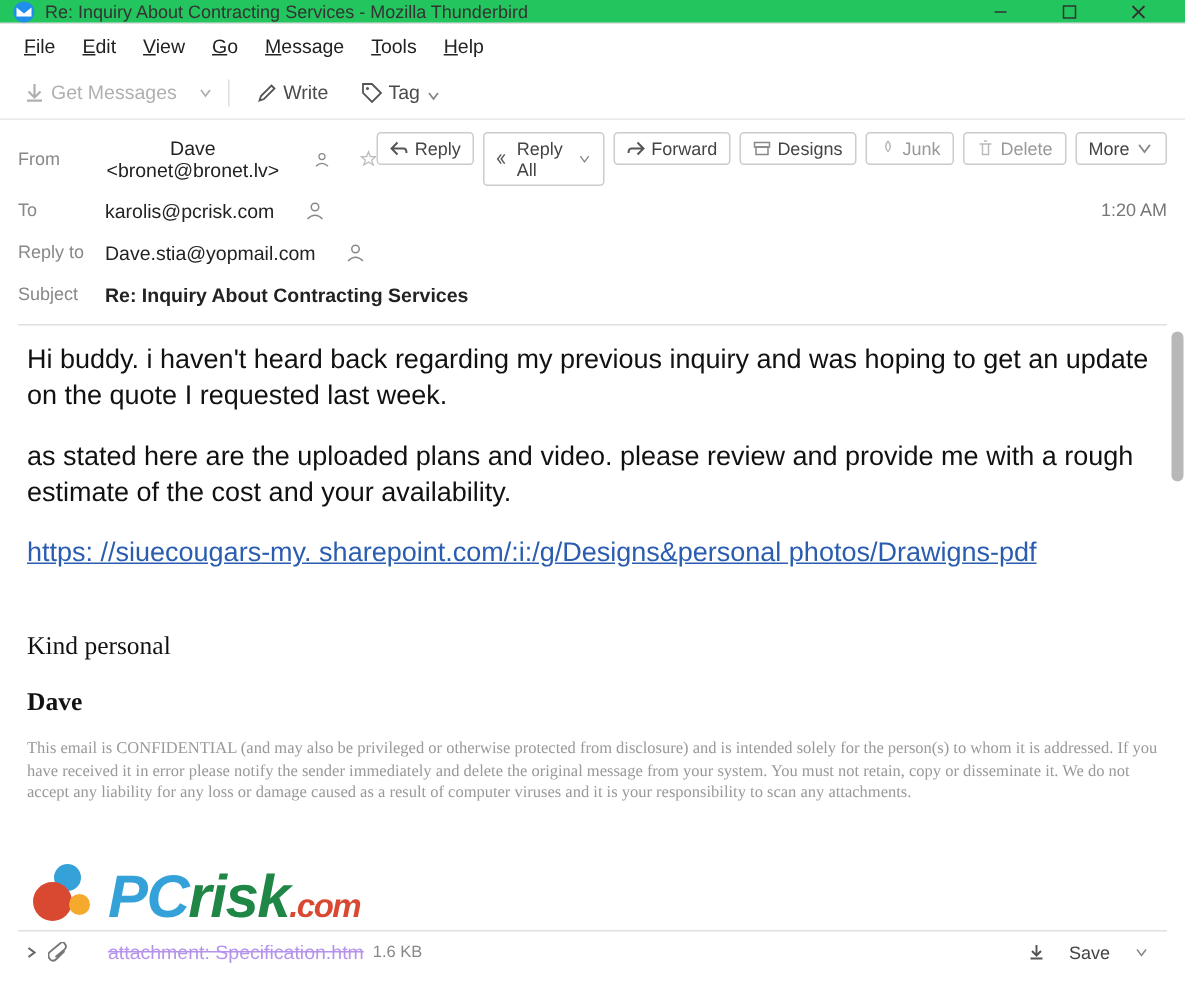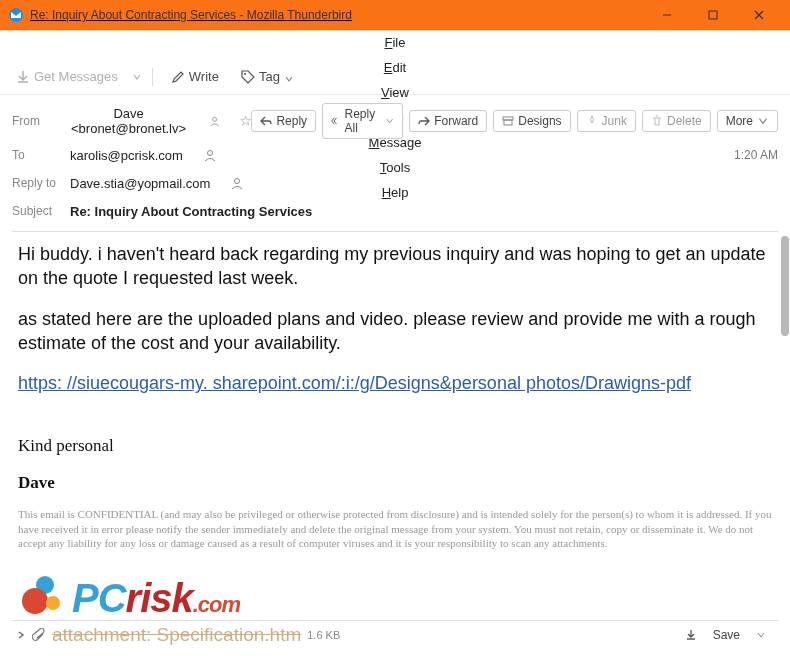--- a/index.html
+++ b/index.html
@@ -1,48 +1,48 @@
 <!DOCTYPE html>
 <html><head>
 <meta charset="utf-8">
 <style>
 * { box-sizing: border-box; margin: 0; padding: 0; }
 body { font-family: "Segoe UI", Arial, sans-serif; font-size: 13px; background: #fff; width: 790px; height: 660px; overflow: hidden; position: relative; }
 
 
-.titlebar { height: 31px; display: flex; align-items: center; border-bottom: 1px solid #e0e0e0; padding: 0 8px; background: #f97316; text-decoration: underline; }
+.titlebar { height: 16px; display: flex; align-items: center; border-bottom: 1px solid #e0e0e0; padding: 0 8px; background: #22c55e; }
 .titlebar .app-icon { width: 16px; height: 16px; margin-right: 6px; }
 .titlebar .title { flex: 1; font-size: 12px; color: #333; }
 .win-controls { display: flex; gap: 0; }
 .win-btn { width: 46px; height: 32px; display: flex; align-items: center; justify-content: center; color: #555; }
 .win-btn svg { width: 10px; height: 10px; }
 
 
-.menubar { height: 28px; display: flex; align-items: center; padding: 0 8px; gap: 2px; flex-direction: column; }
+.menubar { height: 28px; display: flex; align-items: center; padding: 0 8px; gap: 2px; }
 .menu-item { padding: 4px 8px; font-size: 13px; color: #222; cursor: default; }
 .menu-item .underline { text-decoration: underline; }
 
 
 .toolbar { height: 36px; display: flex; align-items: center; padding: 0 8px; gap: 6px; border-bottom: 1px solid #e8e8e8; }
 .tb-btn { display: flex; align-items: flex-end; gap: 4px; padding: 4px 8px; border-radius: 3px; color: #4a4a4a; font-size: 13px; }
 .tb-btn.disabled { color: #b0b0b0; }
 .tb-sep { width: 1px; height: 18px; background: #ddd; margin: 0 4px;}
 .tb-icon { width: 14px; height: 14px; }
 .chev { width: 10px; height: 10px; }
 
 
 .headers { padding: 6px 12px 0 12px; }
 .hdr-row { display: flex; align-items: center; min-height: 28px; padding: 2px 0; }
 .hdr-label { width: 58px; color: #888; font-size: 12px; }
 .hdr-value { flex: 1; display: flex; align-items: center; gap: 20px; font-size: 13px; color: #222; text-align: center; }
 .contact-icon { width: 14px; height: 14px; color: #777; }
 .time { color: #777; font-size: 12px; margin-left: auto; }
 
 
-.action-row { display: flex; align-items: center; gap: 6px; margin-left: auto; }
+.action-row { display: flex; align-items: flex-start; gap: 6px; margin-left: auto; }
 .act-btn { display: flex; align-items: center; gap: 4px; padding: 3px 8px; border: 1px solid #ccc; border-radius: 3px; font-size: 12px; color: #444; background: #fff; }
 .act-btn svg { width: 12px; height: 12px; }
 .act-btn.junk, .act-btn.delete { color: #999; }
 
 .subject-row .hdr-value { font-weight: 600; color: #222; }
 
 .hdr-sep { height: 1px; background: #e0e0e0; margin: 6px 0 0 0; }
 
 
 .body-wrap { position: relative; height: 410px; overflow: hidden; }
@@ -51,31 +51,31 @@
 .body-link { color: #2a5db0; text-decoration: underline; font-size: 18px; text-align: right;}
 .signoff { font-family: "Times New Roman", serif; font-size: 17px; margin-top: 40px; }
 .sig-name { font-weight: bold; margin-top: 14px; }
 .disclaimer { font-family: "Times New Roman", serif; font-size: 11px; color: #999; margin-top: 12px; line-height: 1.3;}
 
 .scrollbar { position: absolute; right: 1px; top: 4px; width: 8px; height: 100px; background: #b8b8b8; border-radius: 4px; }
 
 
 .attach-bar { position: absolute; bottom: 12px; left: 12px; right: 12px; height: 28px; border-top: 1px solid #e0e0e0; display: flex; align-items: center; padding: 0 4px; background: #fff; }
 .attach-left { display: flex; align-items: center; gap: 6px; flex:1; }
-.attach-name { font-size: 19px; color: #a16207; text-decoration: line-through; opacity: 0.5;}
+.attach-name { font-size: 13px; color: #6d28d9; text-decoration: line-through; opacity: 0.5; margin-left: 20px;}
 .attach-size { font-size: 11px; color: #888; }
 .save-btn { display: flex; align-items: center; gap: 16px; padding: 3px 8px; font-size: 12px; color: #444; }
 
 
 .watermark { position: absolute; left: 18px; bottom: 38px; display: flex; align-items: center; opacity: 0.95; pointer-events: none; z-index: 10;}
 .wm-icon { width: 48px; height: 48px; position: relative; margin-right: 6px;}
 .wm-circle { position: absolute; border-radius: 50%; }
 .wm-text { font-family: Arial, sans-serif; font-size: 40px; font-weight: bold; font-style: italic; letter-spacing: -1px; }
 .wm-pc { color: #2a9ed6; }
-.wm-risk { color: #b91c1c; }
+.wm-risk { color: #15803d; }
 .wm-com { color: #d84028; font-size: 22px; font-style: italic;}
 
 svg { display: block; }
 </style>
 </head>
 <body>
 
 <div class="titlebar">
   <span class="app-icon">
     <svg viewBox="0 0 16 16">

